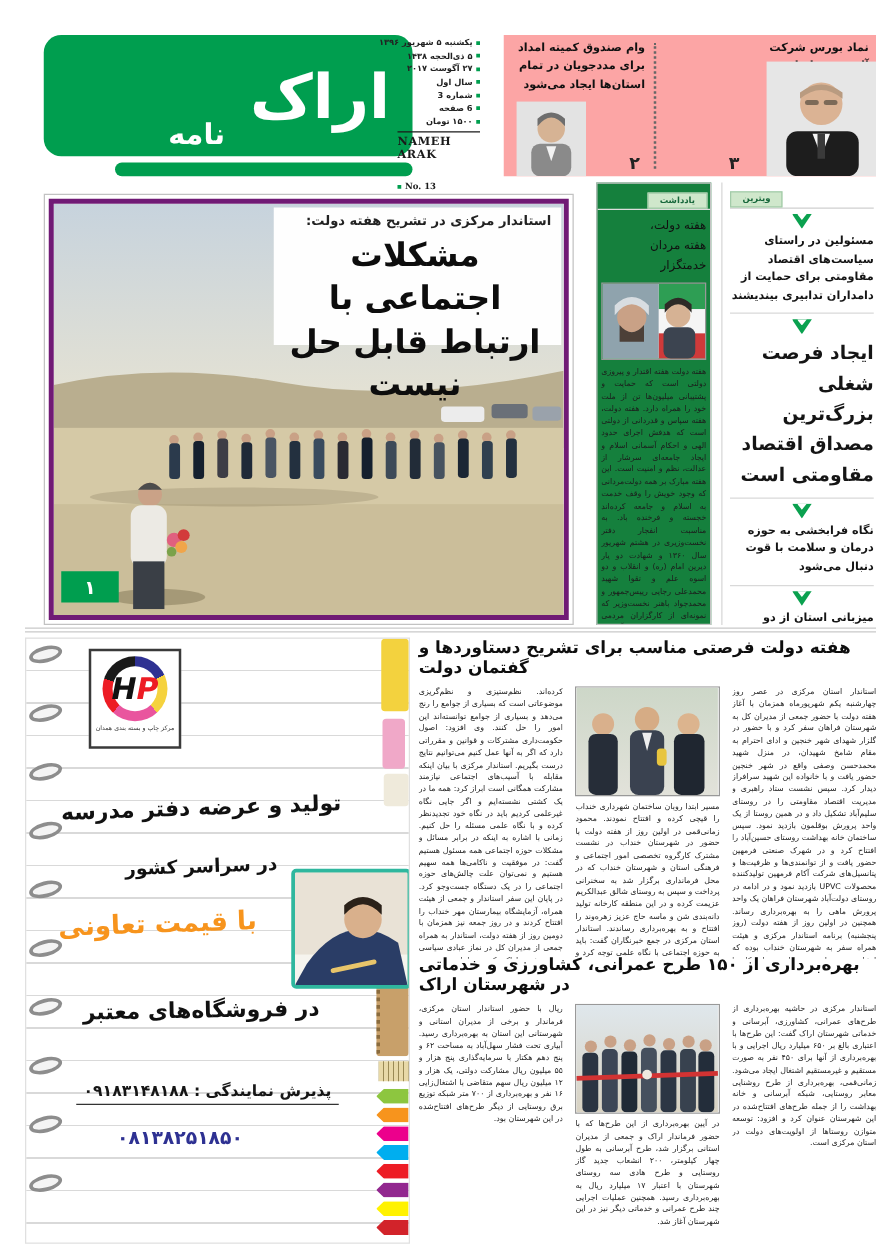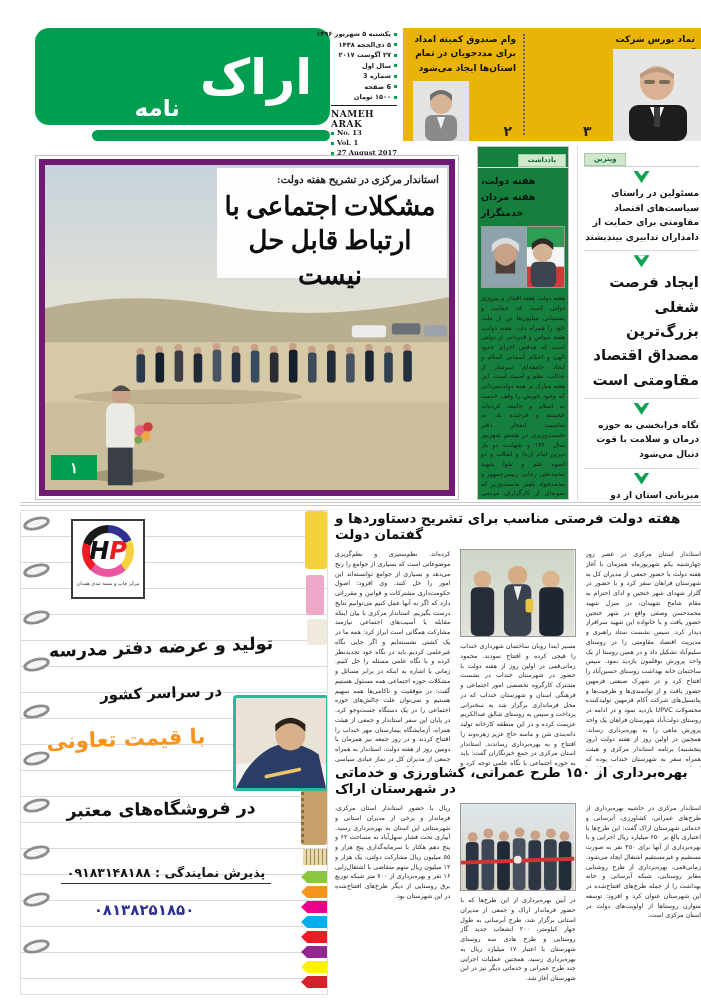--- a/index.html
+++ b/index.html
@@ -21,49 +21,49 @@
     font-size:49px; font-weight:bold; letter-spacing:-2px; line-height:95px;
   }
   .logo-small {
     position:absolute; right:150px; bottom:4px; color:#fff;
     font-size:23px; font-weight:bold;
   }
   .logo-underbar {
     position:absolute; left:92px; top:130px; width:238px; height:11px;
     background:#009e4f; border-radius:6px;
   }
-  .date-col { position:absolute; left:331px; top:30px; width:66px; }
+  .date-col { position:absolute; left:318px; top:30px; width:66px; }
   .date-line { display:flex; direction:rtl; align-items:center; gap:3px; margin-bottom:2.5px; }
   .date-line .txt { font-size:6.6px; font-weight:bold; color:#222; white-space:nowrap; }
   .dot { width:3px; height:3px; background:#009e4f; flex:0 0 3px; }
   .date-rule { border-top:1.6px solid #1a1a1a; margin:4px 0 3px; }
-  .latin-title { font-family:"DejaVu Serif", serif; font-size:9px; font-weight:bold; letter-spacing:.5px; margin-bottom:0; }
+  .latin-title { font-family:"DejaVu Serif", serif; font-size:9px; font-weight:bold; letter-spacing:.5px; margin-bottom:16px; }
   .latin-line { display:flex; align-items:center; gap:3px; margin-bottom:2px; }
   .latin-line .txt { font-size:6.8px; font-weight:bold; font-family:"DejaVu Serif", serif; }
 
-  .briefs-panel { position:absolute; left:403px; top:28px; width:298px; height:113px; background:#eab308; }
+  .briefs-panel { position:absolute; left:403px; top:28px; width:298px; height:113px; background:#fca5a5; }
   .brief { position:absolute; top:0; height:113px; overflow:hidden; }
   .brief-2 { left:0; width:119px; }
   .brief-3 { left:122px; width:176px; }
   .briefs-divider { position:absolute; left:119.5px; top:6px; height:101px; border-left:2px dotted #666; }
   .brief-headline { direction:rtl; text-align:right; font-size:9px; font-weight:bold; line-height:1.6; padding:4px 6px 0 4px; color:#111; }
   .brief-photo { position:absolute; overflow:hidden; }
   .brief-photo svg { display:block; }
   .brief-num { position:absolute; bottom:2px; font-size:14px; font-weight:bold; color:#222; }
   .brief-2 .brief-photo { left:10px; bottom:0; width:56px; height:60px; }
   .brief-2 .brief-num { right:10px; }
   .brief-3 .brief-photo { right:0; bottom:0; width:88px; height:92px; }
   .brief-3 .brief-num { left:58px; }
 
   
   .photo-frame {
     position:absolute; left:35px; top:155px; width:424px; height:345px;
     background:#fff; border:1px solid #c2c2c2; padding:3px;
   }
-  .photo-inner { position:relative; width:100%; height:100%; border:6px solid #701a75; overflow:hidden;font-family:Liberation Serif, serif; }
+  .photo-inner { position:relative; width:100%; height:100%; border:4px solid #701a75; overflow:hidden; }
   .photo-inner svg { display:block; width:100%; height:100%; }
   .headline-box {
     position:absolute; right:2px; top:3px; width:230px; height:110px;
     background:rgba(255,255,255,.97); padding:5px 8px 0 4px;
   }
   .lead-kicker { direction:rtl; text-align:right; font-size:10.5px; font-weight:bold; color:#222; margin-bottom:5px; }
   .lead-headline { direction:rtl; text-align:center; font-size:26px; font-weight:bold; color:#0d0d0d; line-height:1.32; letter-spacing:-0.5px; }
   .page-badge {
     position:absolute; left:6px; bottom:10px; width:46px; height:25px;
     background:#009e4f; color:#fff; font-size:15px; font-weight:bold;
@@ -73,21 +73,21 @@
   
   .note-col {
     position:absolute; left:477px; top:146px; width:92px; height:354px;
     border:1px solid #c4c4c4; background:#15803d; padding:0 3px; overflow:hidden;
   }
   .col-label {
     display:inline-block; background:#cfe7cb; color:#17673b; border:1px solid #a3cba9;
     font-size:6.8px; font-weight:bold; padding:1px 9px 2px; direction:rtl;
   }
   .note-head { text-align:right; border-bottom:1px solid #ddd; margin:0 -3px 5px; padding:0 2px; }
-  .note-title { direction:rtl; text-align:left; font-size:9.5px; font-weight:bold; line-height:1.7; color:#111; }
+  .note-title { direction:rtl; text-align:right; font-size:9.5px; font-weight:normal; line-height:1.7; color:#111; }
   .note-photo { width:100%; height:62px; border:1px solid #999; margin:5px 0 5px; overflow:hidden; }
   .note-photo svg { display:block; width:100%; height:100%; }
   .tiny-body { direction:rtl; text-align:justify; font-size:6.3px; line-height:1.55; color:#1c1c1c; }
   .note-body { height:230px; overflow:hidden; }
 
   
   .rail { position:absolute; left:577px; top:146px; width:124px; height:354px; border-left:1px solid #d8d8d8; padding:0 2px 0 6px; overflow:hidden; }
   .rail-head { border-bottom:1px solid #cfcfcf; text-align:left; }
   .arrow { width:16px; height:12px; margin:4px auto 3px; background:#0aa14f; clip-path:polygon(0 0,100% 0,50% 100%); position:relative; }
   .arrow::after { content:""; position:absolute; left:4px; top:0; width:8px; height:5px; background:#fff; clip-path:polygon(0 0,100% 0,50% 100%); }

